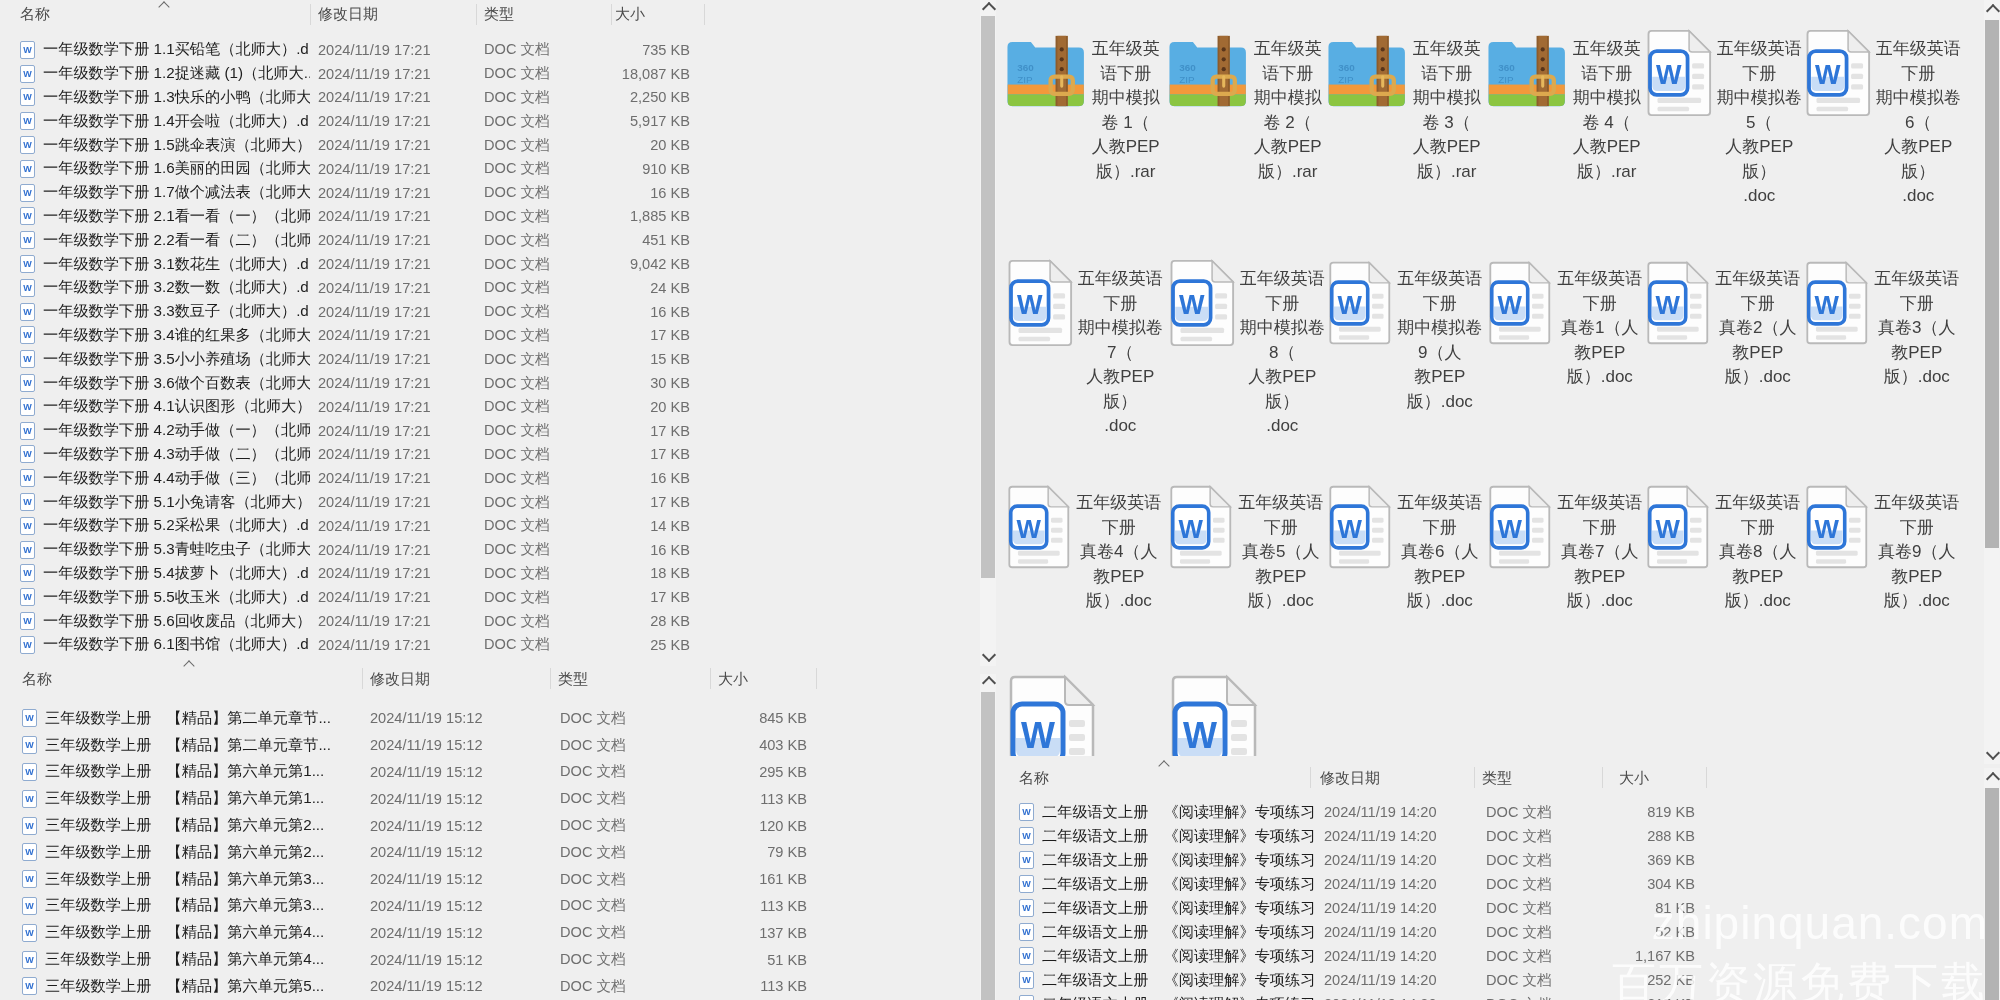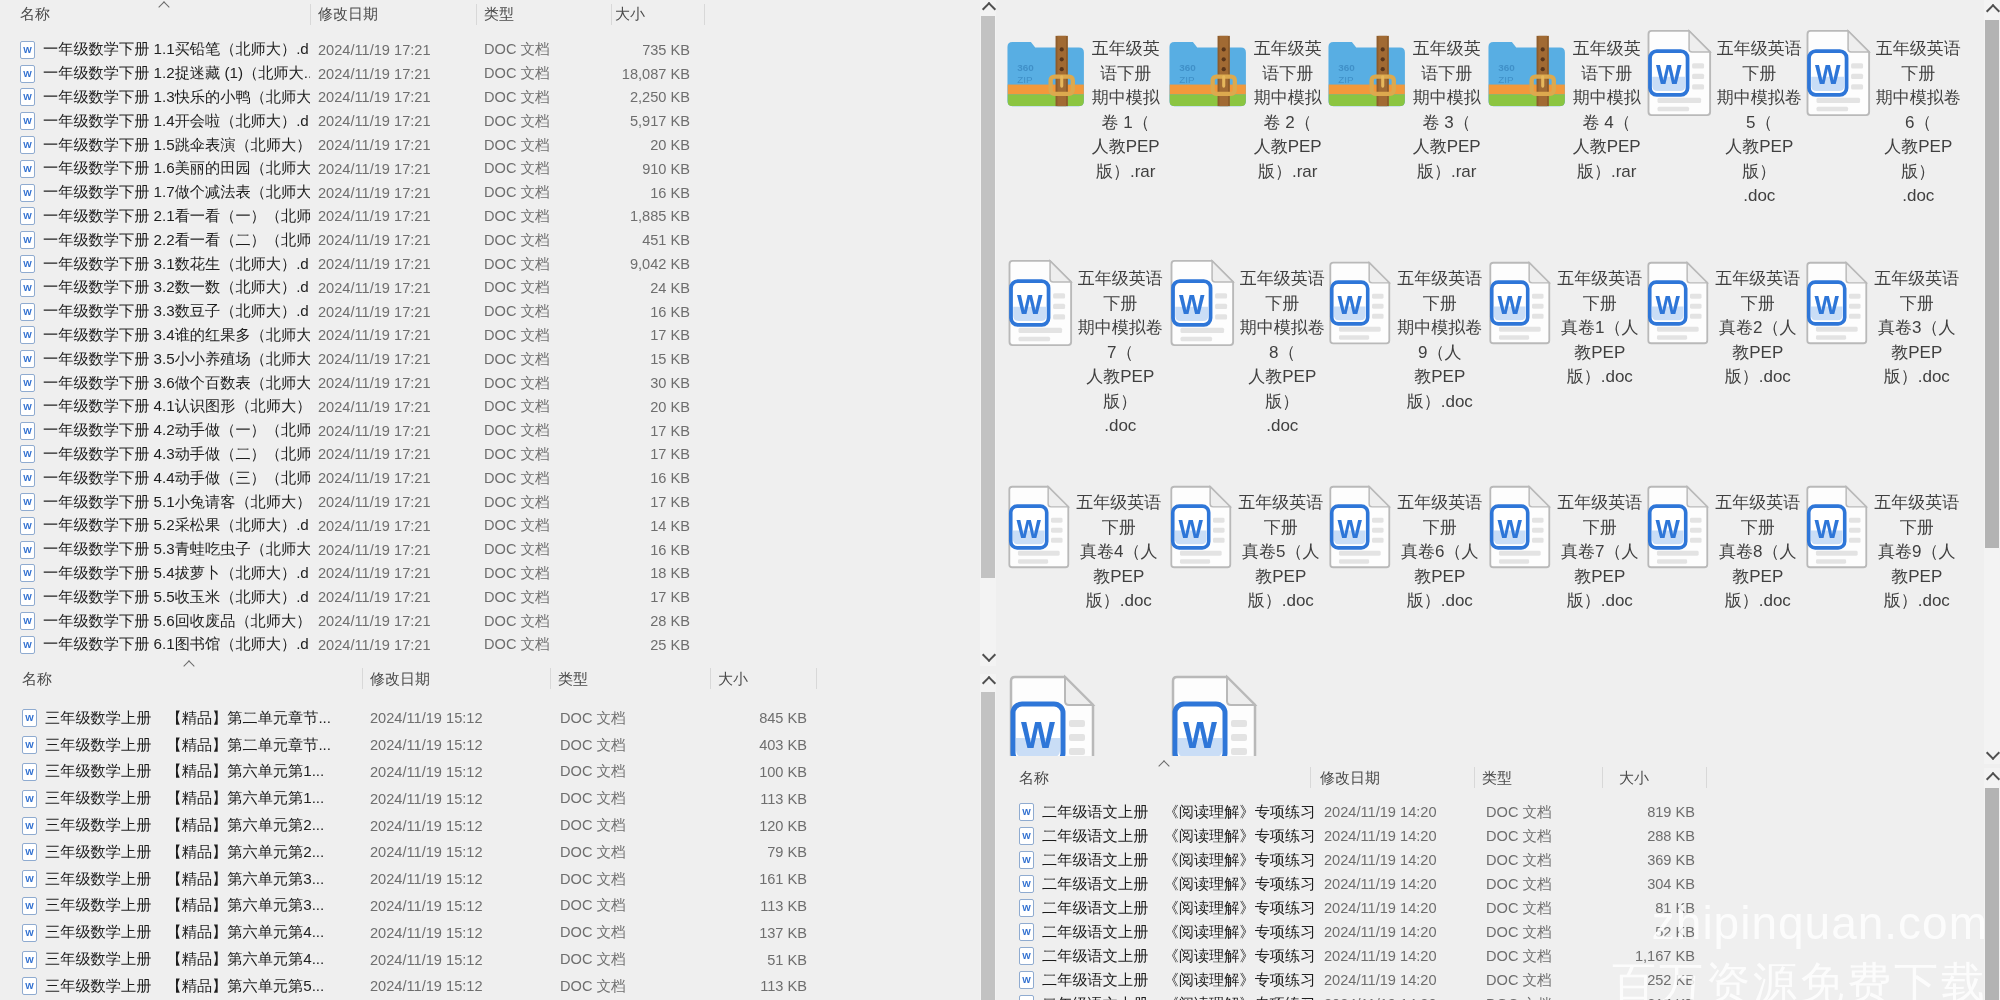--- a/index.html
+++ b/index.html
@@ -331,21 +331,21 @@
     <div class="cell type">DOC 文档</div>
     <div class="cell size">403 KB</div>
   </div>
         <div class="frow g-bl" style="height: 26.8px;">
     <div class="cell name">
       <span class="doc-ico">W</span>
       <span class="fname">三年级数学上册　【精品】第六单元第1...</span>
     </div>
     <div class="cell date">2024/11/19 15:12</div>
     <div class="cell type">DOC 文档</div>
-    <div class="cell size">100 KB</div>
+    <div class="cell size">295 KB</div>
   </div>
         <div class="frow g-bl" style="height: 26.8px;">
     <div class="cell name">
       <span class="doc-ico">W</span>
       <span class="fname">三年级数学上册　【精品】第六单元第1...</span>
     </div>
     <div class="cell date">2024/11/19 15:12</div>
     <div class="cell type">DOC 文档</div>
     <div class="cell size">113 KB</div>
   </div>

